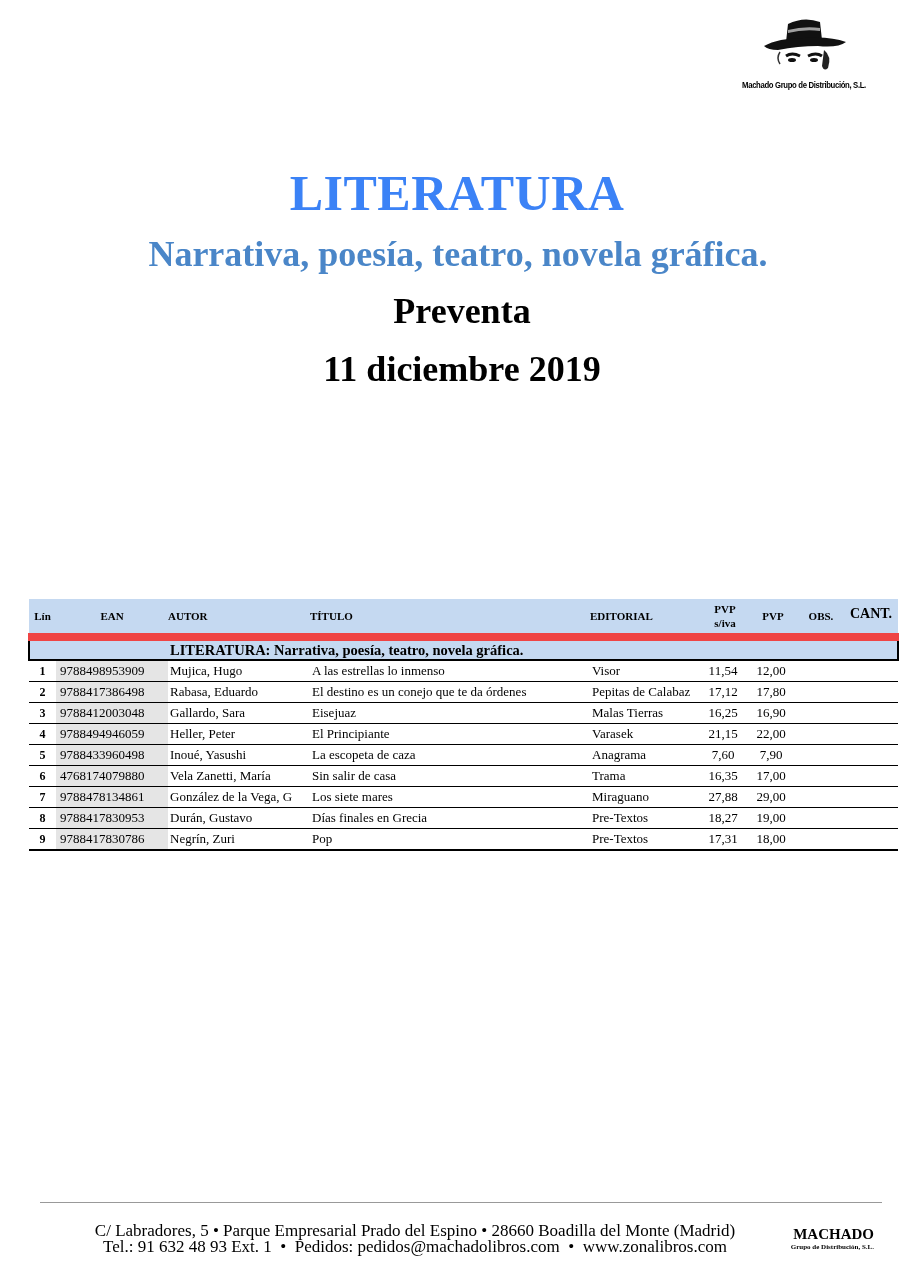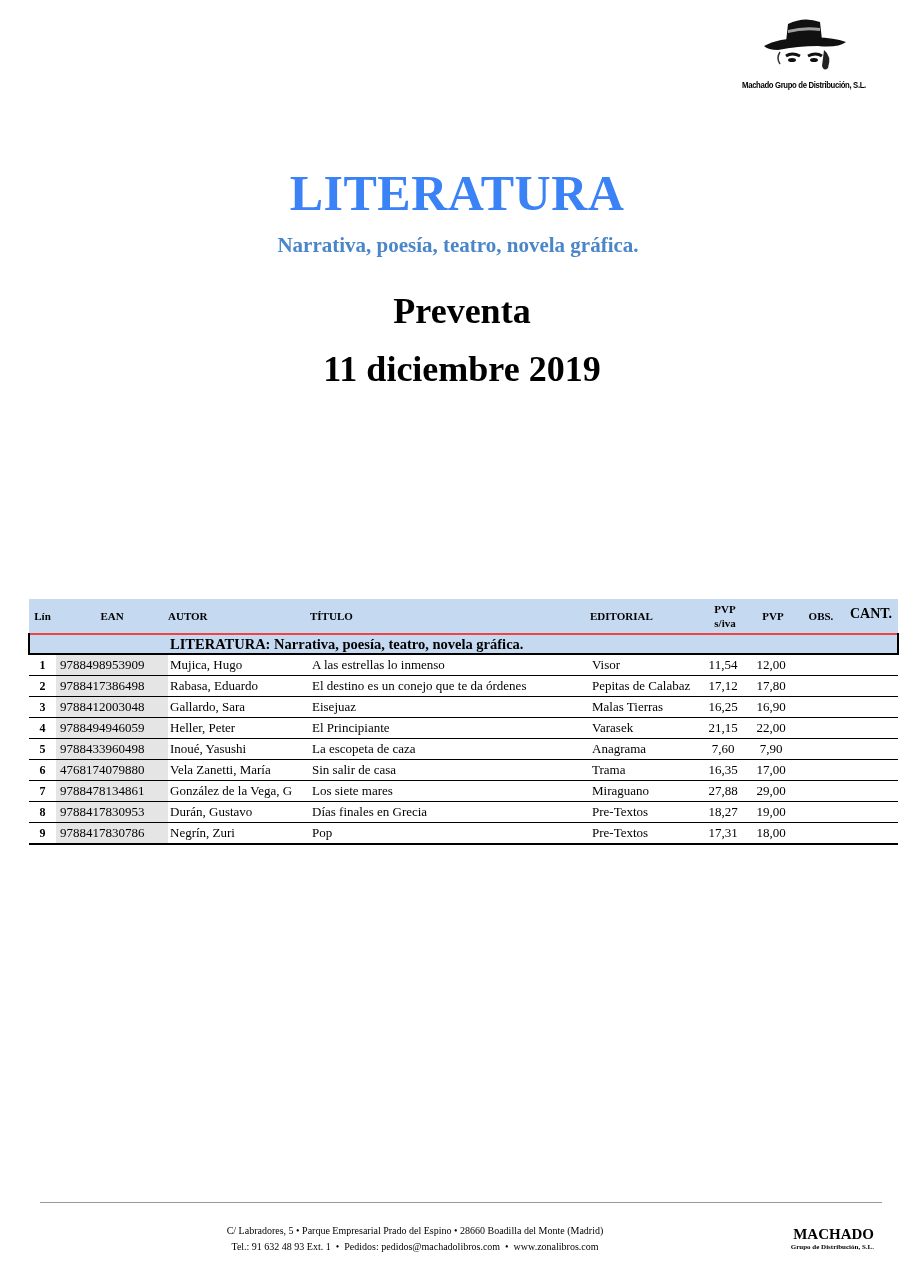--- a/index.html
+++ b/index.html
@@ -16,21 +16,21 @@
       font-family: "Liberation Sans", sans-serif; font-size: 9px; font-weight: bold;
       letter-spacing: -0.4px; transform: scaleX(0.86); transform-origin: center;
     }
     .title {
       position: absolute; left: 0; top: 164px; width: 914px; text-align: center;
       font-family: "Liberation Serif", serif; font-weight: bold; font-size: 50px;
       color: #3b82f6; letter-spacing: 0.5px;
     }
     .subtitle {
       position: absolute; left: 0; top: 233px; width: 916px; text-align: center;
-      font-family: "Liberation Serif", serif; font-weight: bold; font-size: 21px;
+      font-family: "Liberation Serif", serif; font-weight: bold; font-size: 36px;
       color: #4a86c8;
     }
     .presale {
       position: absolute; left: 0; top: 290px; width: 924px; text-align: center;
       font-family: "Liberation Serif", serif; font-weight: bold; font-size: 36px;
     }
     .date {
       position: absolute; left: 0; top: 348px; width: 924px; text-align: center;
       font-family: "Liberation Serif", serif; font-weight: bold; font-size: 36px;
     }
@@ -44,40 +44,40 @@
       text-align: left; vertical-align: middle; font-size: 11px;
     }
     table.orders th.lin { font-size: 11px; text-align: center; }
     table.orders th.ean { text-align: center; }
     table.orders th.pvpsiva { font-size: 11px; text-align: center; line-height: 14px; }
     table.orders th.pvp { text-align: center; }
     table.orders th.obs { text-align: center; }
     table.orders th.cant { text-align: center; font-size: 14px; padding-bottom: 4px; }
     tr.section td {
       background: #c5d9f1; font-weight: bold; font-size: 14.5px;
-      border-top: 2px solid #ef4444; border-bottom: 2px solid #000; height: 18px; padding: 0;
+      border-top: 8px solid #ef4444; border-bottom: 2px solid #000; height: 18px; padding: 0;
     }
     tr.section td.first { border-left: 2px solid #000; }
     tr.section td.last { border-right: 2px solid #000; }
     tr.row td {
       height: 20px; padding: 0; border-bottom: 1px solid #000; white-space: nowrap;
       overflow: hidden; vertical-align: middle;
     }
     tr.row.lastrow td { border-bottom: 2px solid #000; }
     td.lin { text-align: center; font-weight: bold; font-size: 12px; }
     td.ean { background: #e5e5e5; padding-left: 4px !important; }
     td.autor, td.titulo, td.editorial { padding-left: 2px !important; }
     td.num { text-align: center; padding-right: 4px !important; }
     .footer-line {
       position: absolute; left: 40px; top: 1202px; width: 842px; height: 0;
       border-top: 1.5px solid #999;
     }
     .footer-addr {
       position: absolute; left: 40px; top: 1223px; width: 750px; text-align: center;
-      font-family: "Liberation Serif", serif; font-size: 10px; line-height: 16px;
+      font-family: "Liberation Serif", serif; font-size: 17px; line-height: 16px;
     }
     .footer-brand {
       position: absolute; left: 744px; top: 1226px; width: 130px; text-align: right;
     }
     .footer-brand .name { font-family: "Liberation Serif", serif; font-weight: bold; font-size: 15px; }
     .footer-brand .sub { font-family: "Liberation Serif", serif; font-weight: bold; font-size: 7px; }
   </style>
 </head>
 <body>
 

